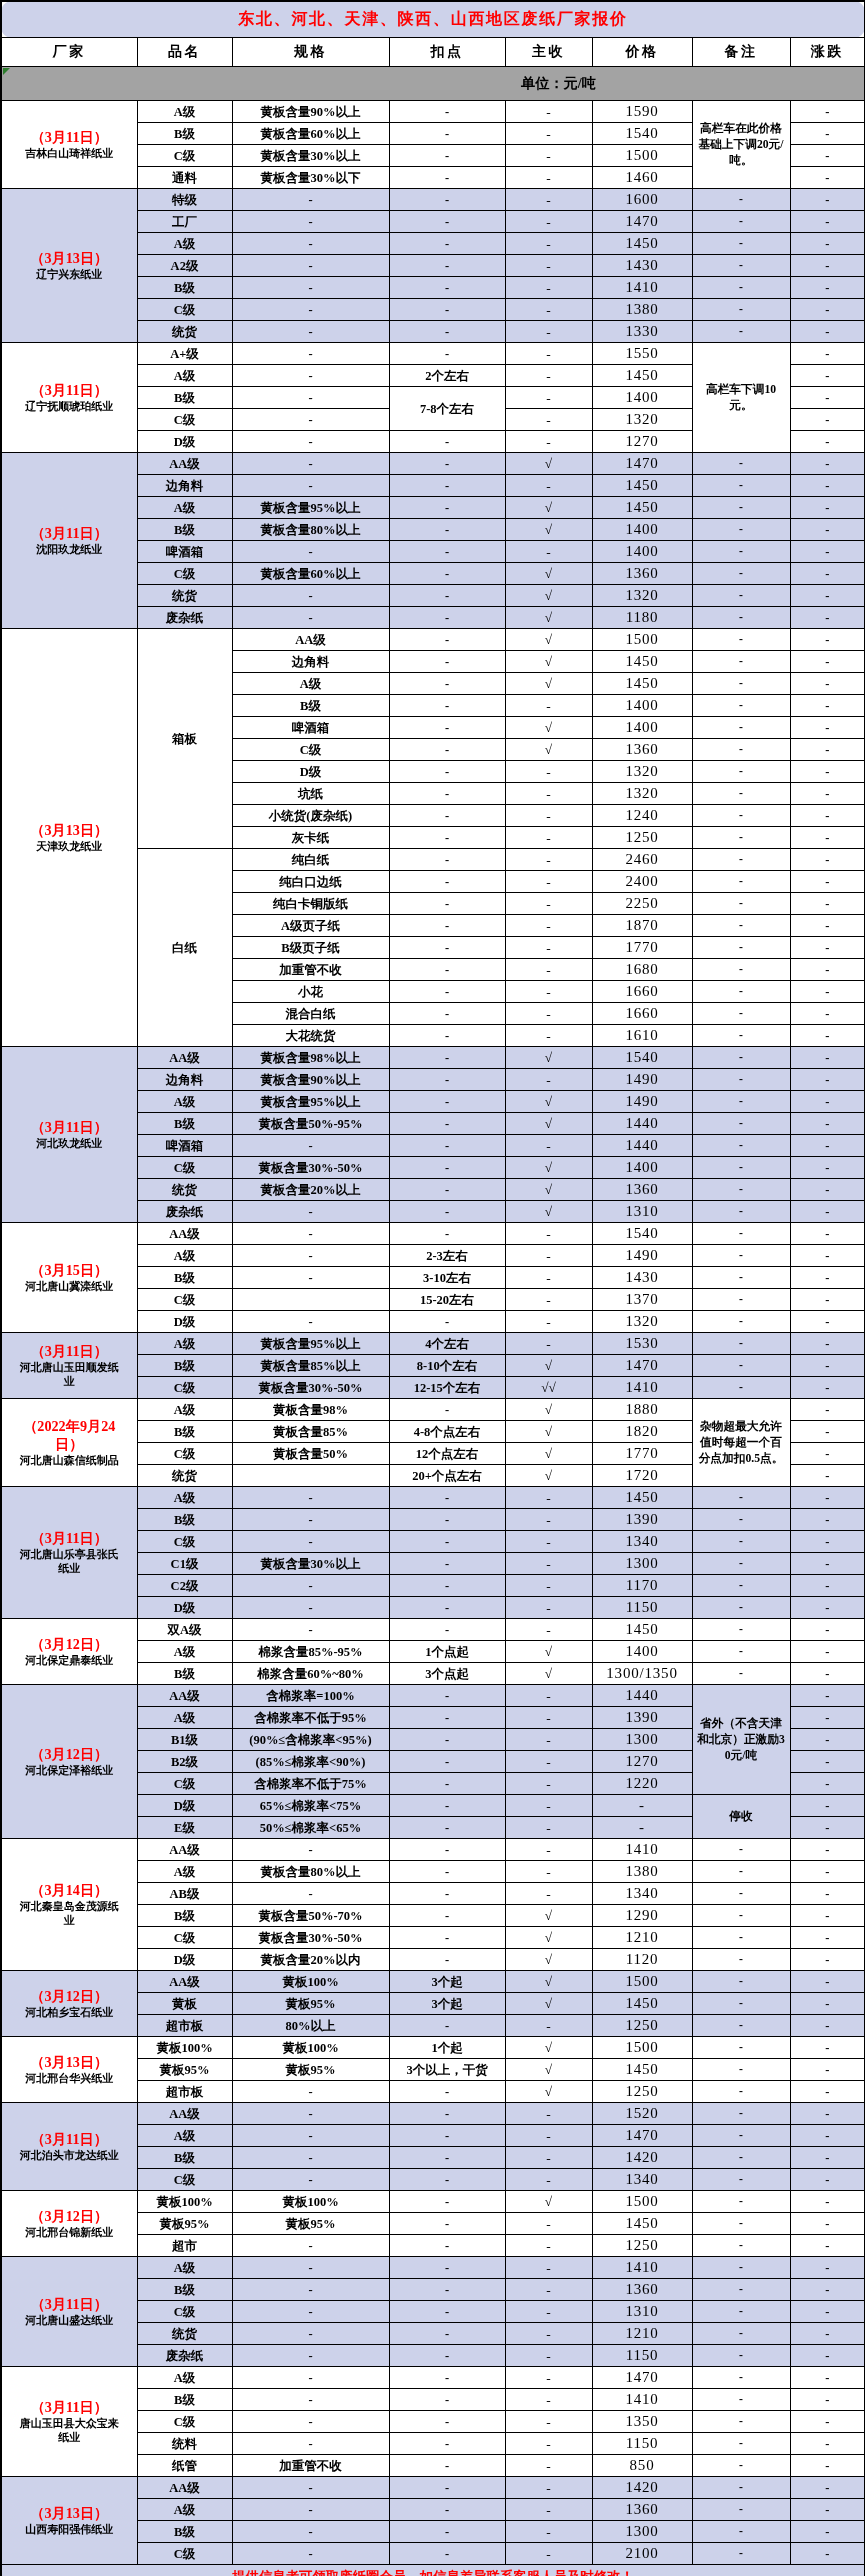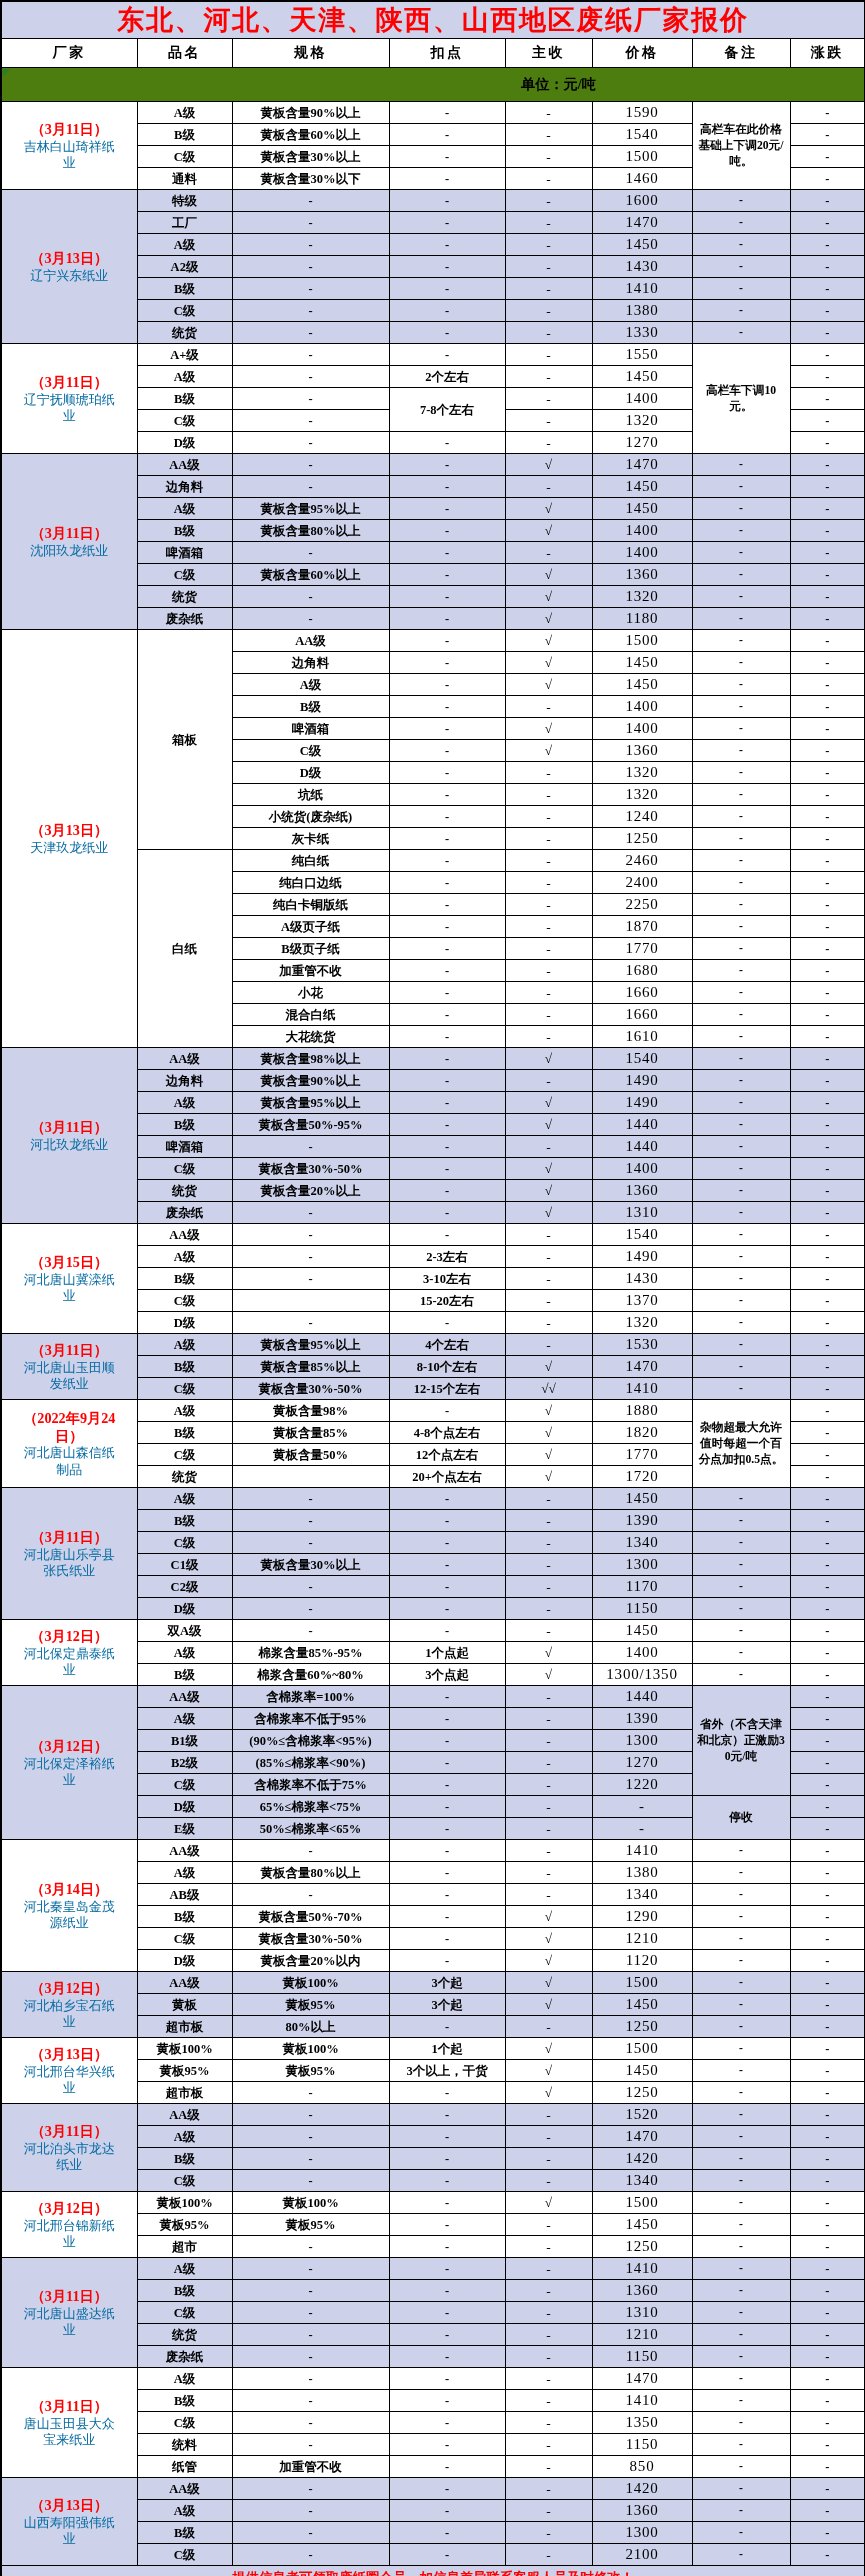--- a/index.html
+++ b/index.html
@@ -2,36 +2,36 @@
 <html style="font-size:13.4px"><head>
 <meta charset="utf-8">
 <style>
   html,body { margin:0; padding:0; background:#ffffff; }
   body { width:866px; font-family:"Liberation Serif", serif; }
   #sheet { position:relative; width:866px; }
   table { border-collapse:collapse; table-layout:fixed; width:866px; border:2.5px solid #000; }
   td, th { border:0.8px solid #000; text-align:center; vertical-align:middle; padding:0 1.7px;
            color:#000; overflow:hidden; word-break:break-all; }
   
-  .title-cell { height:35px; background:#cdd2ea; color:#ff0000; font-weight:bold; font-size:27px;
-                letter-spacing:1.7px; border-bottom:1.7px solid #000; }
+  .title-cell { height:35px; background:#cdd2ea; color:#ff0000; font-weight:bold; font-size:16px;
+                letter-spacing:1.7px; border-bottom:1.7px solid #000;border-radius:11px; }
   
   .head-row th { height:28.4px; font-size:14px; font-weight:bold; letter-spacing:2.5px; background:#ffffff;
                  border-bottom:1.7px solid #000; }
   
-  .unit-cell { height:33px; background:#4d7c0f; font-size:14.2px; font-weight:bold; text-align:left;
+  .unit-cell { height:33px; background:#a3a3a3; font-size:14.2px; font-weight:bold; text-align:left;
                padding-left:519px; border-bottom:1.7px solid #000; position:relative; }
   
   tbody tr.data { height:22px; }
   tbody td { font-weight:bold; font-size:12.5px; line-height:1.15; background:#ffffff; }
   tr.lav td { background:#cdd2ea; }
   tr.sec-top td { border-top:1.7px solid #000; }
   td.factory { padding:0 16px; }
   .fdate { color:#ff0000; font-size:14.2px; font-weight:bold; line-height:1.25; }
-  .fname { color:#0369a1; font-size:13px; font-weight:normal; line-height:1.25; }
+  .fname { color:#000000; font-size:11px; font-weight:bold; line-height:1.25; }
   td.pin { font-size:12.5px; }
   td.spec { font-size:12.5px; }
   td.kou { font-size:12.5px; }
   td.shou { font-size:13.4px; font-weight:normal; }
   td.price { font-size:15px; font-weight:normal; letter-spacing:0.8px; }
   td.remark { font-size:11.7px; line-height:1.35; padding:0 3.3px; }
   td.chg { font-size:12.5px; }
   
   .footer-cell { height:43px; background:#cdd2ea; color:#ff0000; font-weight:bold; font-size:13.4px;
                  border-top:1.7px solid #000; line-height:1.5; }

